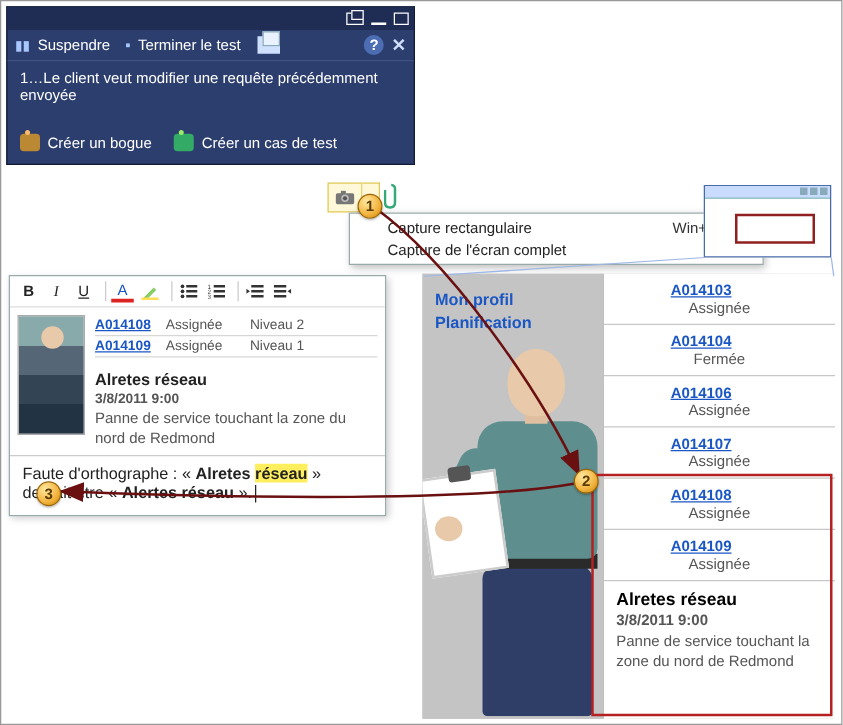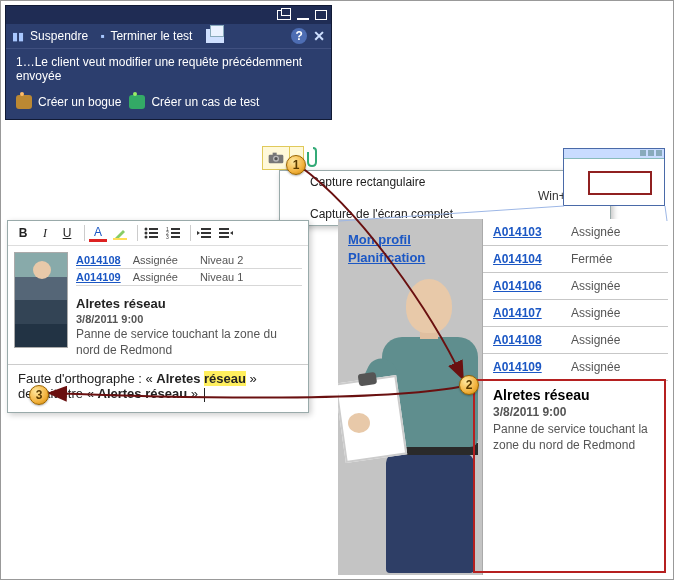--- a/index.html
+++ b/index.html
@@ -40,22 +40,22 @@
   .runner-toolbar .pause-ico { color: #a8c7ff; font-size: 11px;}
   .runner-toolbar .flag { color: #a8c7ff;}
   .runner-toolbar .help {
     width: 16px; height: 16px; border-radius: 50%;
     background: #4d6db3; color: #fff; text-align: center; line-height: 16px;
     font-weight: bold;
   }
   .runner-toolbar .close { color: #cfe0ff; font-size: 14px; font-weight: bold;}
   .runner-toolbar .spacer { flex: 1; }
   .runner-body { padding: 6px 10px 10px 10px; }
-  .runner-step { font-size: 12px; color: #fff; margin-bottom: 12px;}
-  .runner-actions { display: flex; gap: 8px; }
+  .runner-step { font-size: 12px; color: #fff; margin-bottom: 24px;}
+  .runner-actions { display: flex; gap: 18px; }
   .runner-actions .act { display: flex; align-items: center; gap: 6px; color: #fff; }
   .act .bug {
     width: 16px; height: 14px; background: #b83; border-radius: 3px; position: relative;
   }
   .act .bug::before { content:""; position:absolute; left:4px; top:-3px; width:4px; height:4px; background:#fb6; border-radius:50%; }
   .act .tc {
     width: 16px; height: 14px; background: #3a6; border-radius: 3px; position: relative;
   }
   .act .tc::before { content:""; position:absolute; left:4px; top:-3px; width:4px; height:4px; background:#9e6; border-radius:50%; }
 
@@ -81,24 +81,23 @@
     width: 16px; height: 22px; color:#3a6;
   }
   .cap-menu {
     position: absolute; left: 278px; top: 169px;
     width: 332px;
     background: #fff; border: 1px solid #9aa;
     box-shadow: 2px 2px 6px rgba(0,0,0,.25);
     padding: 2px 0;
   }
   .cap-row {
-    display:flex; align-items:flex-start;
+    display:flex; align-items:center;
     padding: 2px 10px 2px 30px;
     color:#222;
-    flex-direction:column;
   }
   .cap-row .shortcut { margin-left:auto; color:#333; }
 
   
   .editor {
     position: absolute; left: 6px; top: 219px;
     width: 302px;
     background: #fff;
     border: 1px solid #9aa;
     box-shadow: 2px 2px 6px rgba(0,0,0,.2);
@@ -168,21 +167,21 @@
     display:flex;
   }
   .app .left {
     width: 144px; position:relative;
     background:#c4c4c4;
   }
   .app .left .links {
     position:absolute; left:10px; top: 12px;
     font-size:13px;
   }
-  .app .left .links a { color:#1b57c4; text-decoration:underline; font-weight:bold; display:block; line-height:1.35;}
+  .app .left .links a { color:#1b57c4; font-weight:bold; display:block; line-height:1.35;}
   .worker {
     position:absolute; left:0; top:48px; width:144px; height: 306px;
     overflow:hidden;
   }
   .worker .head{position:absolute;left:68px;top:12px;width:46px;height:54px;background:#e8c9a9;border-radius:50% 50% 45% 45%;}
   .worker .neck{position:absolute;left:82px;top:60px;width:18px;height:12px;background:#e0bfa0;}
   .worker .torso{position:absolute;left:44px;top:70px;width:96px;height:110px;background:#5f8e8e;border-radius:20px 20px 8px 8px;}
   .worker .belt{position:absolute;left:44px;top:176px;width:96px;height:12px;background:#2a2a2a;}
   .worker .legs{position:absolute;left:48px;top:186px;width:88px;height:120px;background:#2e3e66;border-radius:10px 10px 4px 4px;}
   .worker .board{position:absolute;left:2px;top:112px;width:62px;height:80px;background:#fff;border:2px solid #ccc;transform:rotate(-8deg);}
@@ -190,21 +189,21 @@
   .worker .armL{position:absolute;left:20px;top:90px;width:30px;height:70px;background:#5f8e8e;border-radius:14px;transform:rotate(25deg);}
   .worker .handL{position:absolute;left:10px;top:146px;width:22px;height:20px;background:#e8c9a9;border-radius:50%;}
 
   .app .right {
     flex:1; background:#fff; border-left:1px solid #aaa;
     display:flex; flex-direction:column;
   }
   .app .right .grid { }
   .app .right .grow {
     display:flex; border-bottom:1px solid #c7c7c7;
-    padding: 6px 10px; align-items:center;
+    padding: 6px 10px; align-items:center;flex-direction:column;
   }
   .app .right .grow a { color:#1b57c4; text-decoration:underline; font-weight:bold; width: 78px;}
   .app .right .grow .stat { color:#555;}
   .app .detail { padding: 6px 10px 0 10px;}
   .app .detail h4 { margin:0; font-size:14px; font-weight:bold;}
   .app .detail .dt { color:#555; font-weight:bold; font-size:12px; margin:2px 0;}
   .app .detail .desc { color:#555; font-size:12px; line-height:1.35;}
 
   
   .sel-rect {

